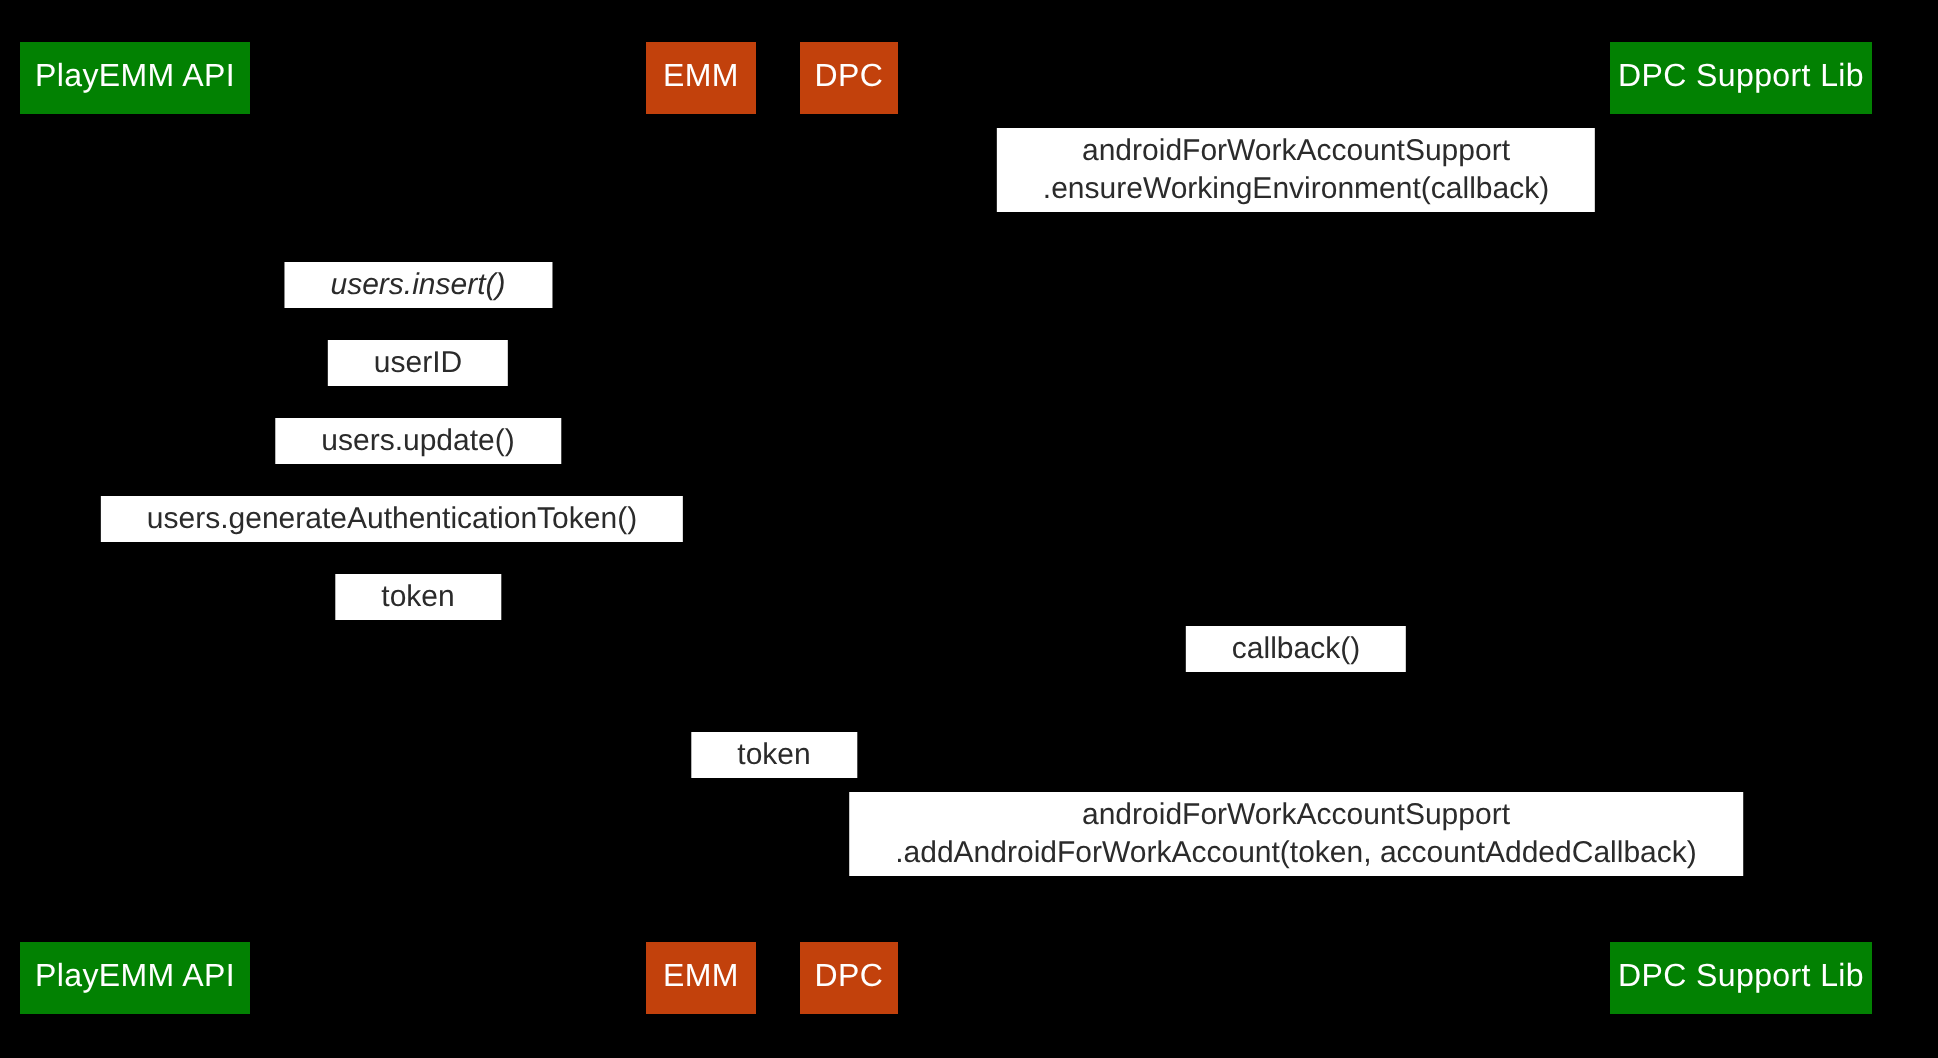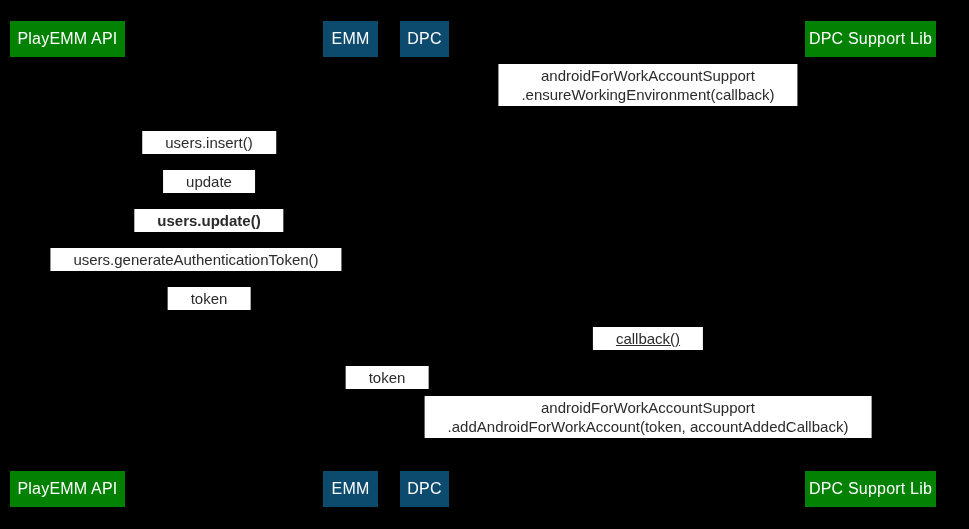--- a/index.html
+++ b/index.html
@@ -20,21 +20,21 @@
     height: 36px;
     display: flex;
     align-items: center;
     justify-content: center;
     color: #ffffff;
     font-size: 16px;
     letter-spacing: 0.2px;
     white-space: nowrap;
   }
   .actor.green { background: #028102; }
-  .actor.blue  { background: #0c4a6e; text-align: right; }
+  .actor.blue  { background: #c2410c; text-align: right; }
   .msg {
     position: absolute;
     transform: translateX(-50%);
     width: max-content;
     background: #ffffff;
     color: #2b2b2b;
     font-size: 15px;
     line-height: 19px;
     padding: 2px 23px;
     text-align: center;
@@ -46,26 +46,26 @@
 
 <div class="canvas">
 
   <div class="actor green" style="left:10px;  top:21px; width:115px;">PlayEMM API</div>
   <div class="actor blue" style="left:323px; top:21px; width:55px;">EMM</div>
   <div class="actor blue" style="left:400px; top:21px; width:49px;">DPC</div>
   <div class="actor green" style="left:805px; top:21px; width:131px;">DPC Support Lib</div>
 
   <div class="msg" style="left:648px; top:64px;">androidForWorkAccountSupport
 .ensureWorkingEnvironment(callback)</div>
-  <div class="msg" style="left:209px; top:131px;">users.insert()</div>
-  <div class="msg" style="left:209px; top:170px;">update</div>
-  <div class="msg" style="left:209px; top:209px;font-weight:bold;">users.update()</div>
+  <div class="msg" style="left:209px; top:131px;font-style:italic;">users.insert()</div>
+  <div class="msg" style="left:209px; top:170px;">userID</div>
+  <div class="msg" style="left:209px; top:209px;">users.update()</div>
   <div class="msg" style="left:196px; top:248px;">users.generateAuthenticationToken()</div>
   <div class="msg" style="left:209px; top:287px;">token</div>
-  <div class="msg" style="left:648px; top:327px;text-decoration:underline;">callback()</div>
+  <div class="msg" style="left:648px; top:313px;">callback()</div>
   <div class="msg" style="left:387px; top:366px;">token</div>
   <div class="msg" style="left:648px; top:396px;">androidForWorkAccountSupport
 .addAndroidForWorkAccount(token, accountAddedCallback)</div>
 
   <div class="actor green" style="left:10px;  top:471px; width:115px;">PlayEMM API</div>
   <div class="actor blue" style="left:323px; top:471px; width:55px;">EMM</div>
   <div class="actor blue" style="left:400px; top:471px; width:49px;">DPC</div>
   <div class="actor green" style="left:805px; top:471px; width:131px;">DPC Support Lib</div>
 
 </div>

